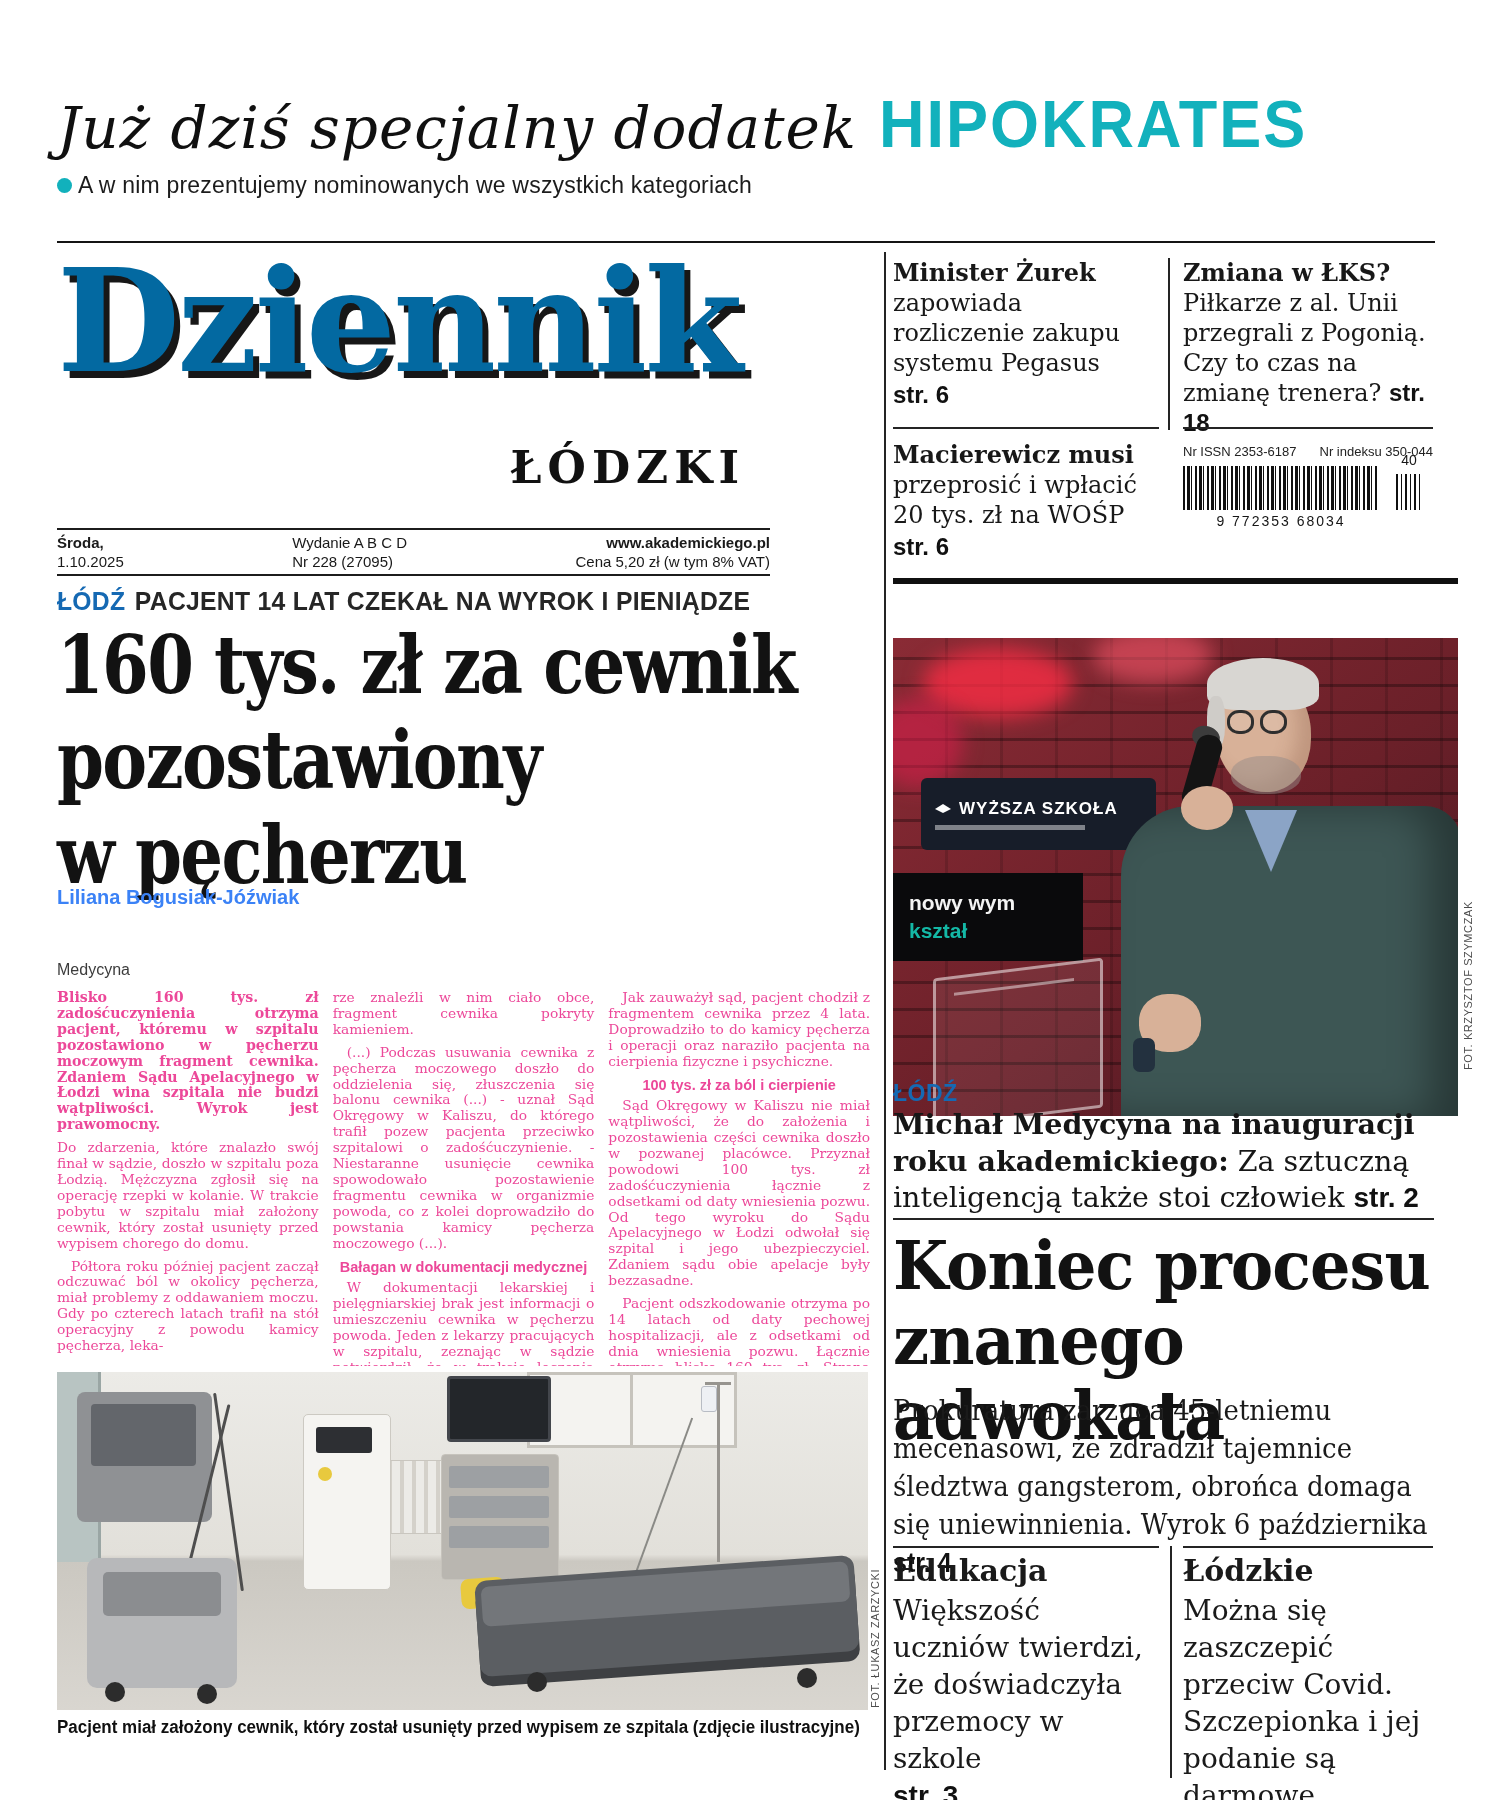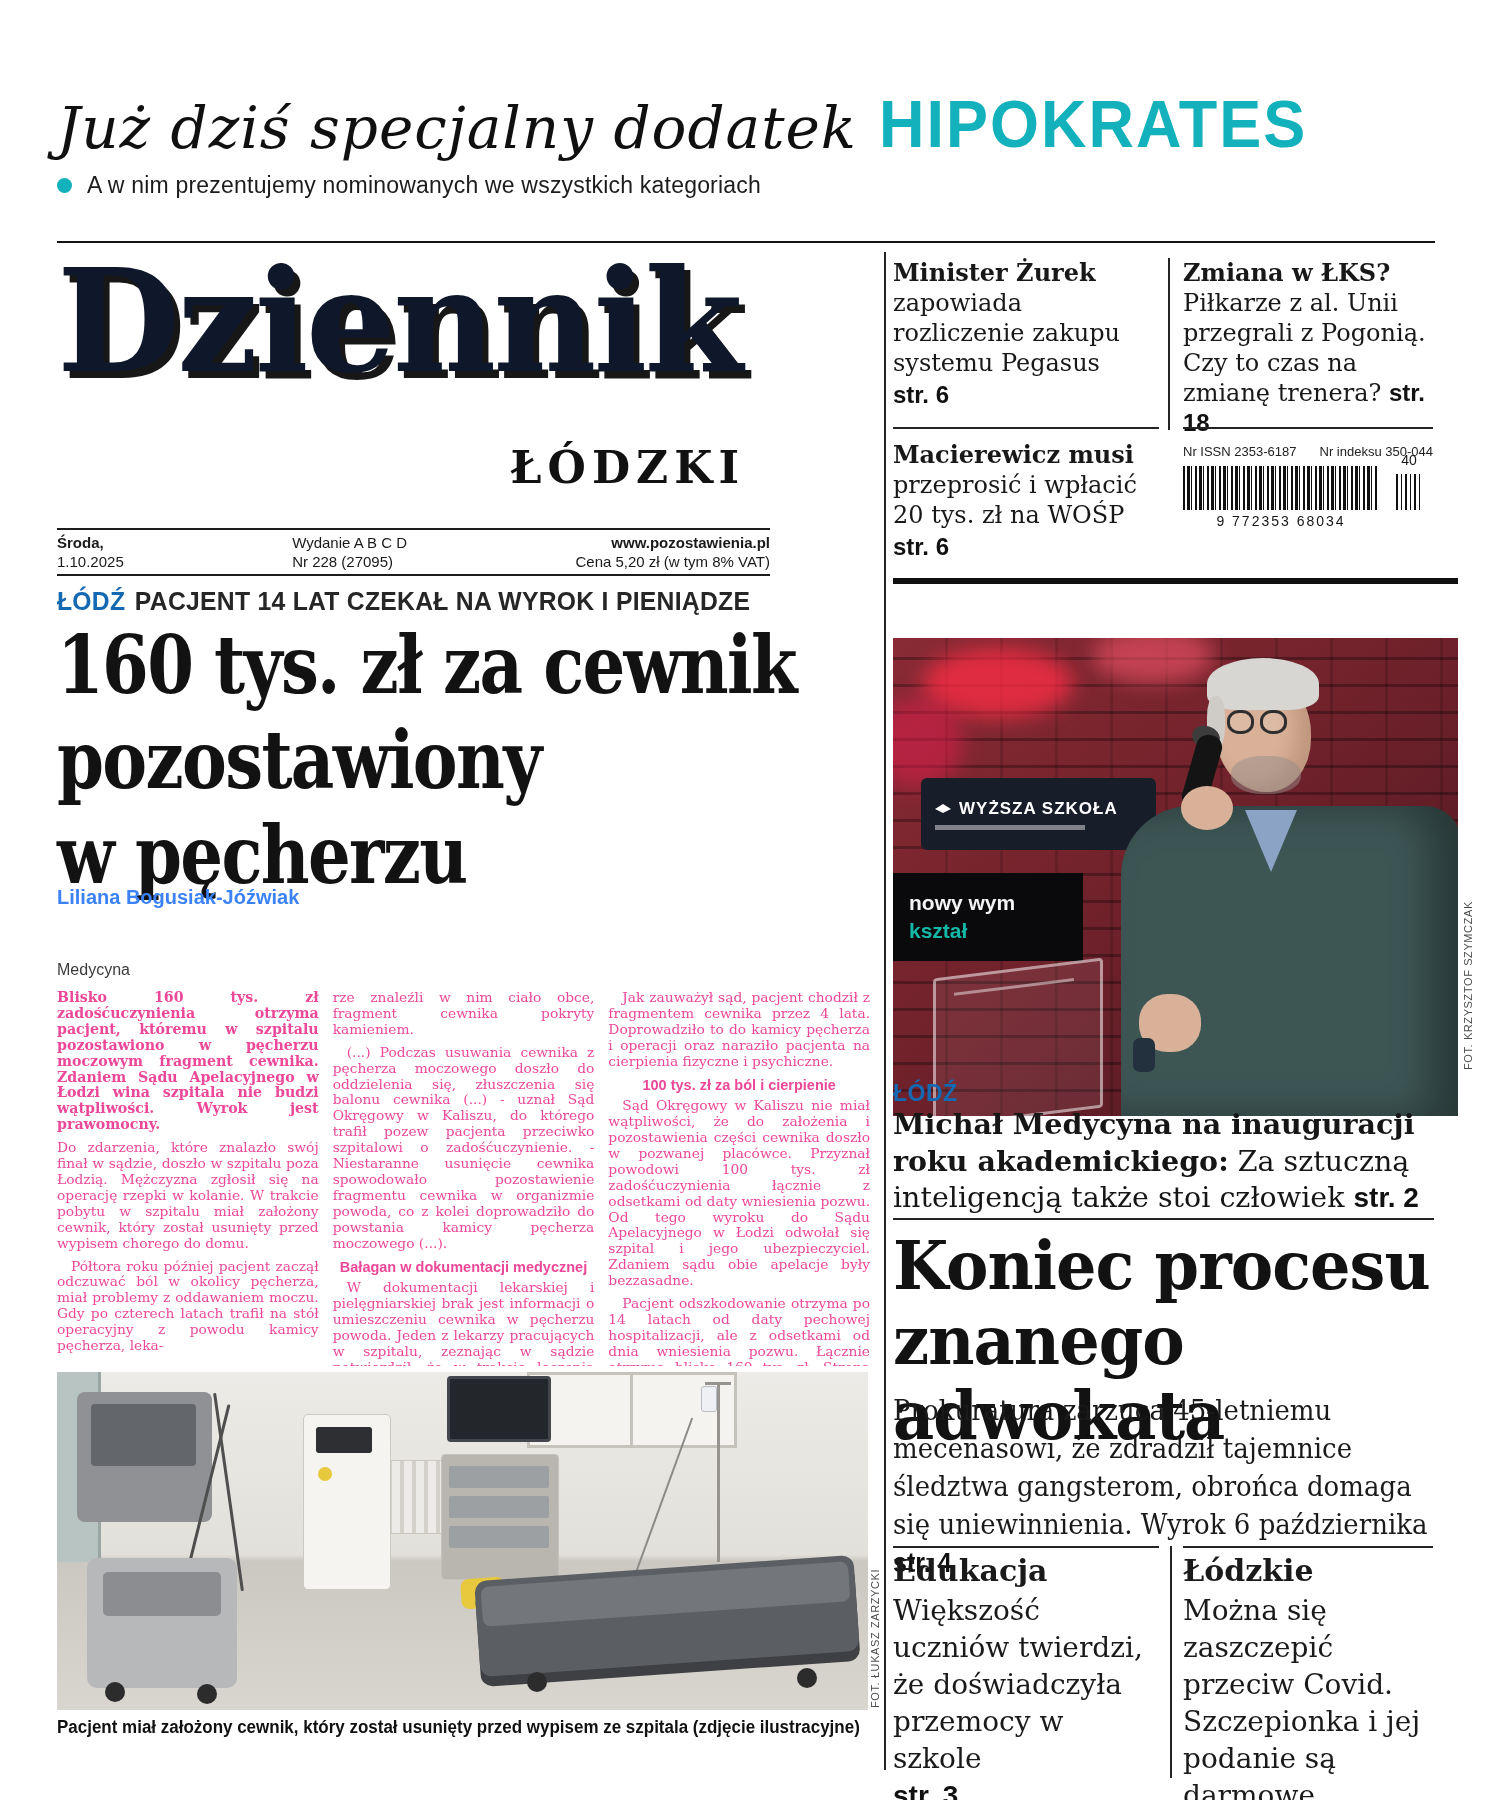--- a/index.html
+++ b/index.html
@@ -10,28 +10,28 @@
     font-family:"DejaVu Serif", serif;
   }
   .abs { position:absolute; }
   .pre { white-space:pre-line; }
   .b { font-weight:bold; }
 
   
   .banner-line { left:57px; top:90px; width:1378px; display:flex; align-items:baseline; }
   .banner-script { font-family:"DejaVu Serif", serif; font-style:italic; font-size:58px; letter-spacing:1px; color:#101010; }
   .banner-brand { font-family:"Liberation Sans", sans-serif; font-weight:bold; font-size:63px; letter-spacing:2px; margin-left:22px; transform:scaleY(1.05); transform-origin:bottom; }
-  .banner-sub { left:57px; top:172px; display:flex; align-items:center; gap:15px; }
+  .banner-sub { left:57px; top:172px; display:flex; align-items:center; gap:6px; }
   .banner-dot { width:15px; height:15px; border-radius:50%; }
   .banner-subtext { font-family:"Liberation Sans", sans-serif; font-size:23px; font-weight:500; color:#1c1c1c; letter-spacing:.2px; }
   .rule-top { left:57px; top:241px; width:1378px; height:2px; background:#141414; }
 
   
   .masthead-title { left:57px; top:250px; width:700px; font-weight:bold; font-size:142px; line-height:1;
-    letter-spacing:-3px; color:#0f172a; text-shadow:6px 7px 0 #171717; }
+    letter-spacing:-3px; color:#0369a1; text-shadow:6px 7px 0 #171717; }
   .masthead-sub { left:57px; top:442px; width:688px; text-align:right; font-weight:bold; font-size:44px; letter-spacing:6px; color:#111; }
 
   
   .dl-rule1 { left:57px; top:528px; width:713px; height:2px; background:#1c1c1c; }
   .dl-rule2 { left:57px; top:574px; width:713px; height:2px; background:#1c1c1c; }
   .dateline { left:57px; top:533px; width:713px; display:flex; justify-content:space-between;
     font-family:"Liberation Sans", sans-serif; font-size:15px; line-height:19px; color:#1a1a1a; }
   .dateline .col-r { text-align:right; }
 
   
@@ -205,21 +205,21 @@
   <div class="abs dateline">
     <div>
       <div class="b">Środa,</div>
       <div>1.10.2025</div>
     </div>
     <div>
       <div>Wydanie A B C D</div>
       <div>Nr 228 (27095)</div>
     </div>
     <div class="col-r">
-      <div class="b">www.pozostawienia.pl</div>
+      <div class="b">www.akademickiego.pl</div>
       <div>Cena 5,20 zł (w tym 8% VAT)</div>
     </div>
   </div>
   <div class="abs dl-rule2"></div>
 
   <div class="abs divider-v"></div>
 
   <div class="abs kicker">
     <span class="loc" style="color:#1569b3;">ŁÓDŹ</span><span class="txt">PACJENT 14 LAT CZEKAŁ NA WYROK I PIENIĄDZE</span>
   </div>

